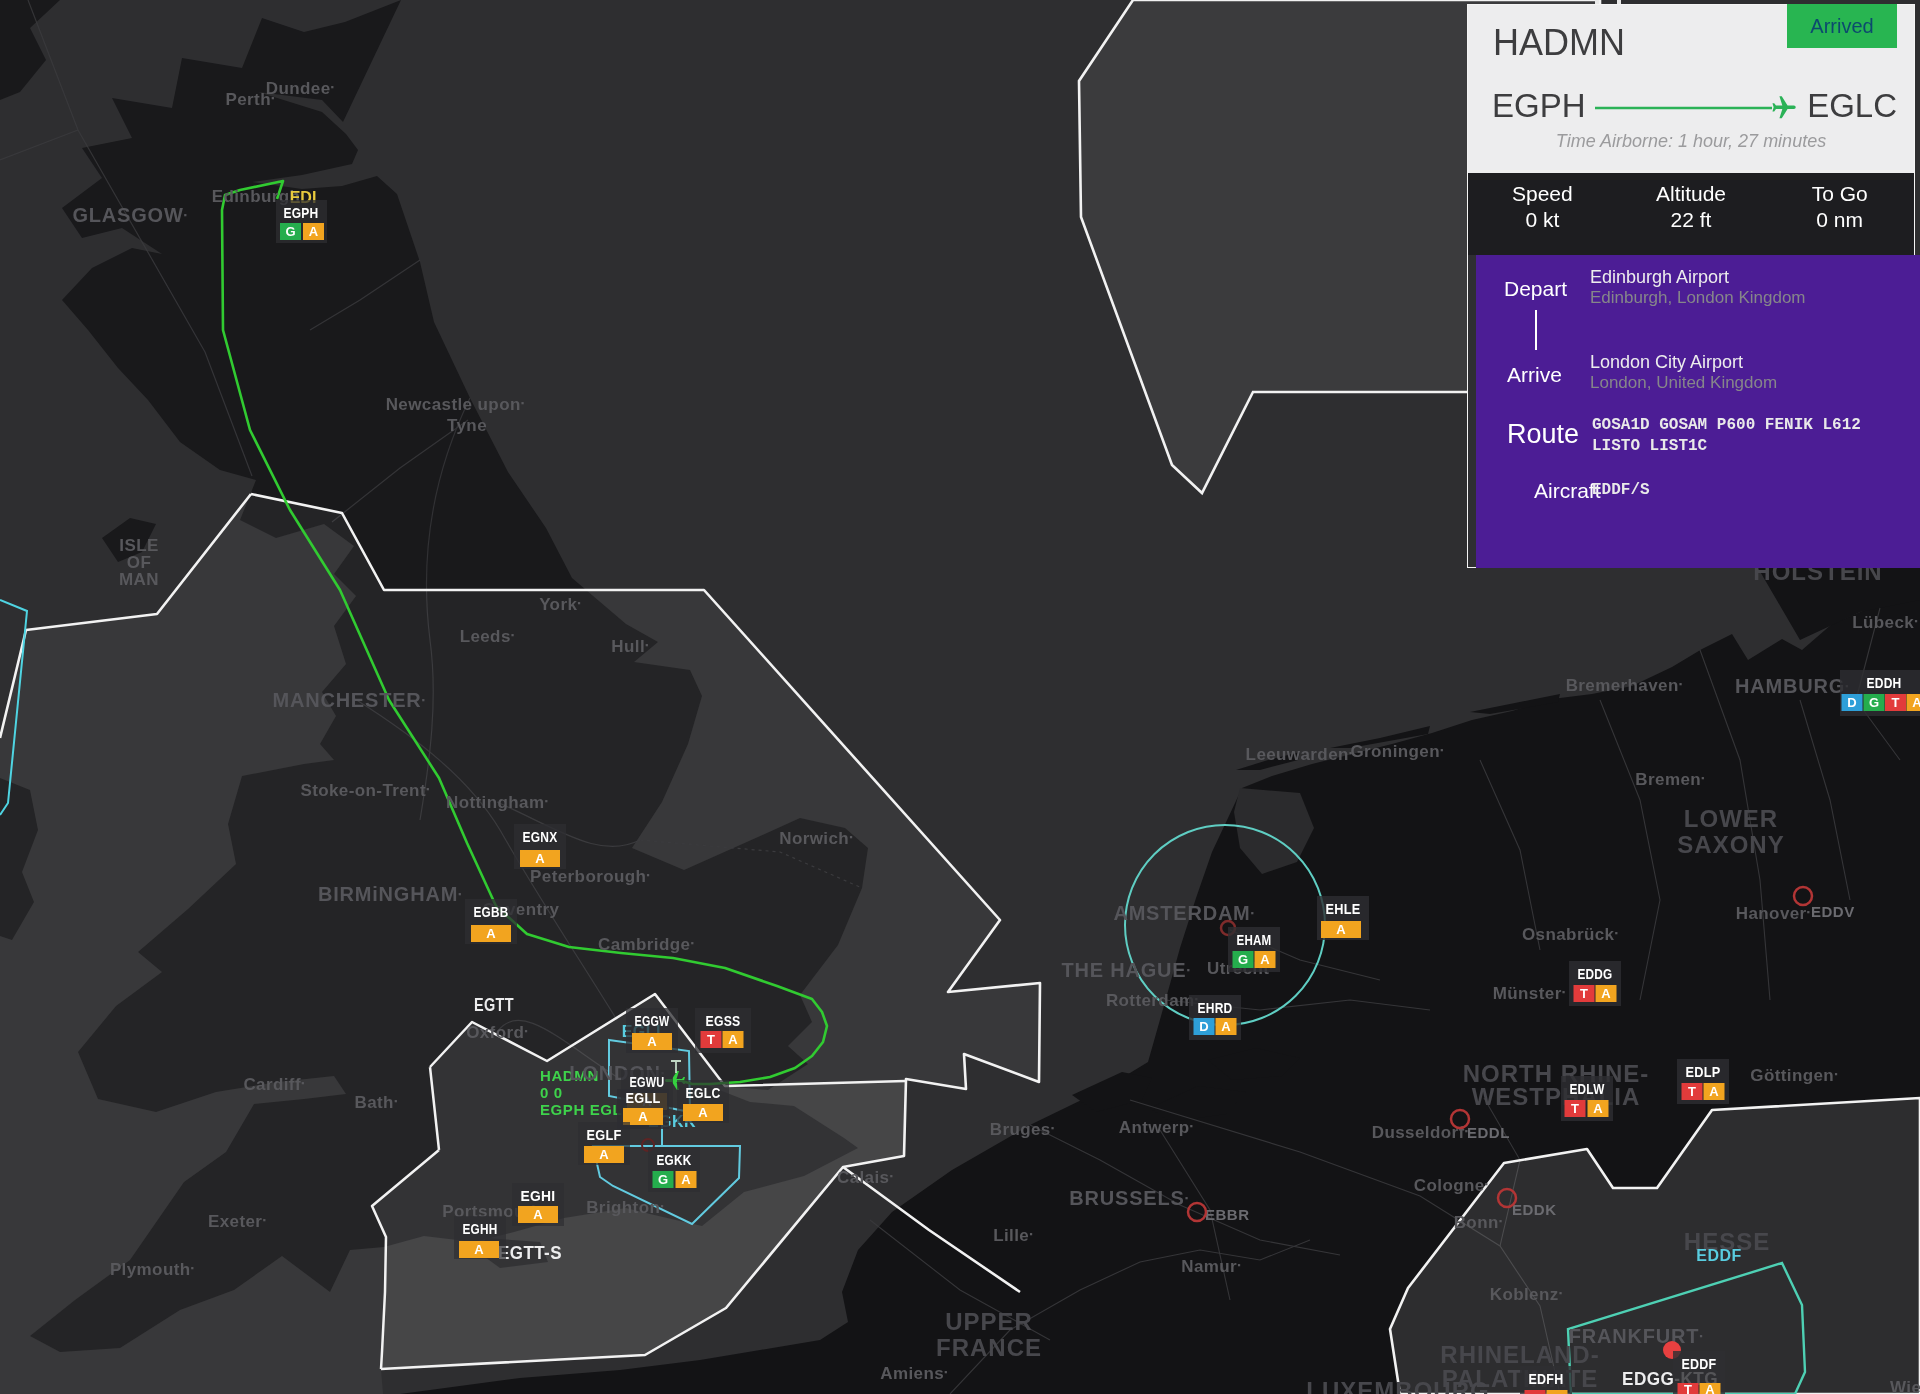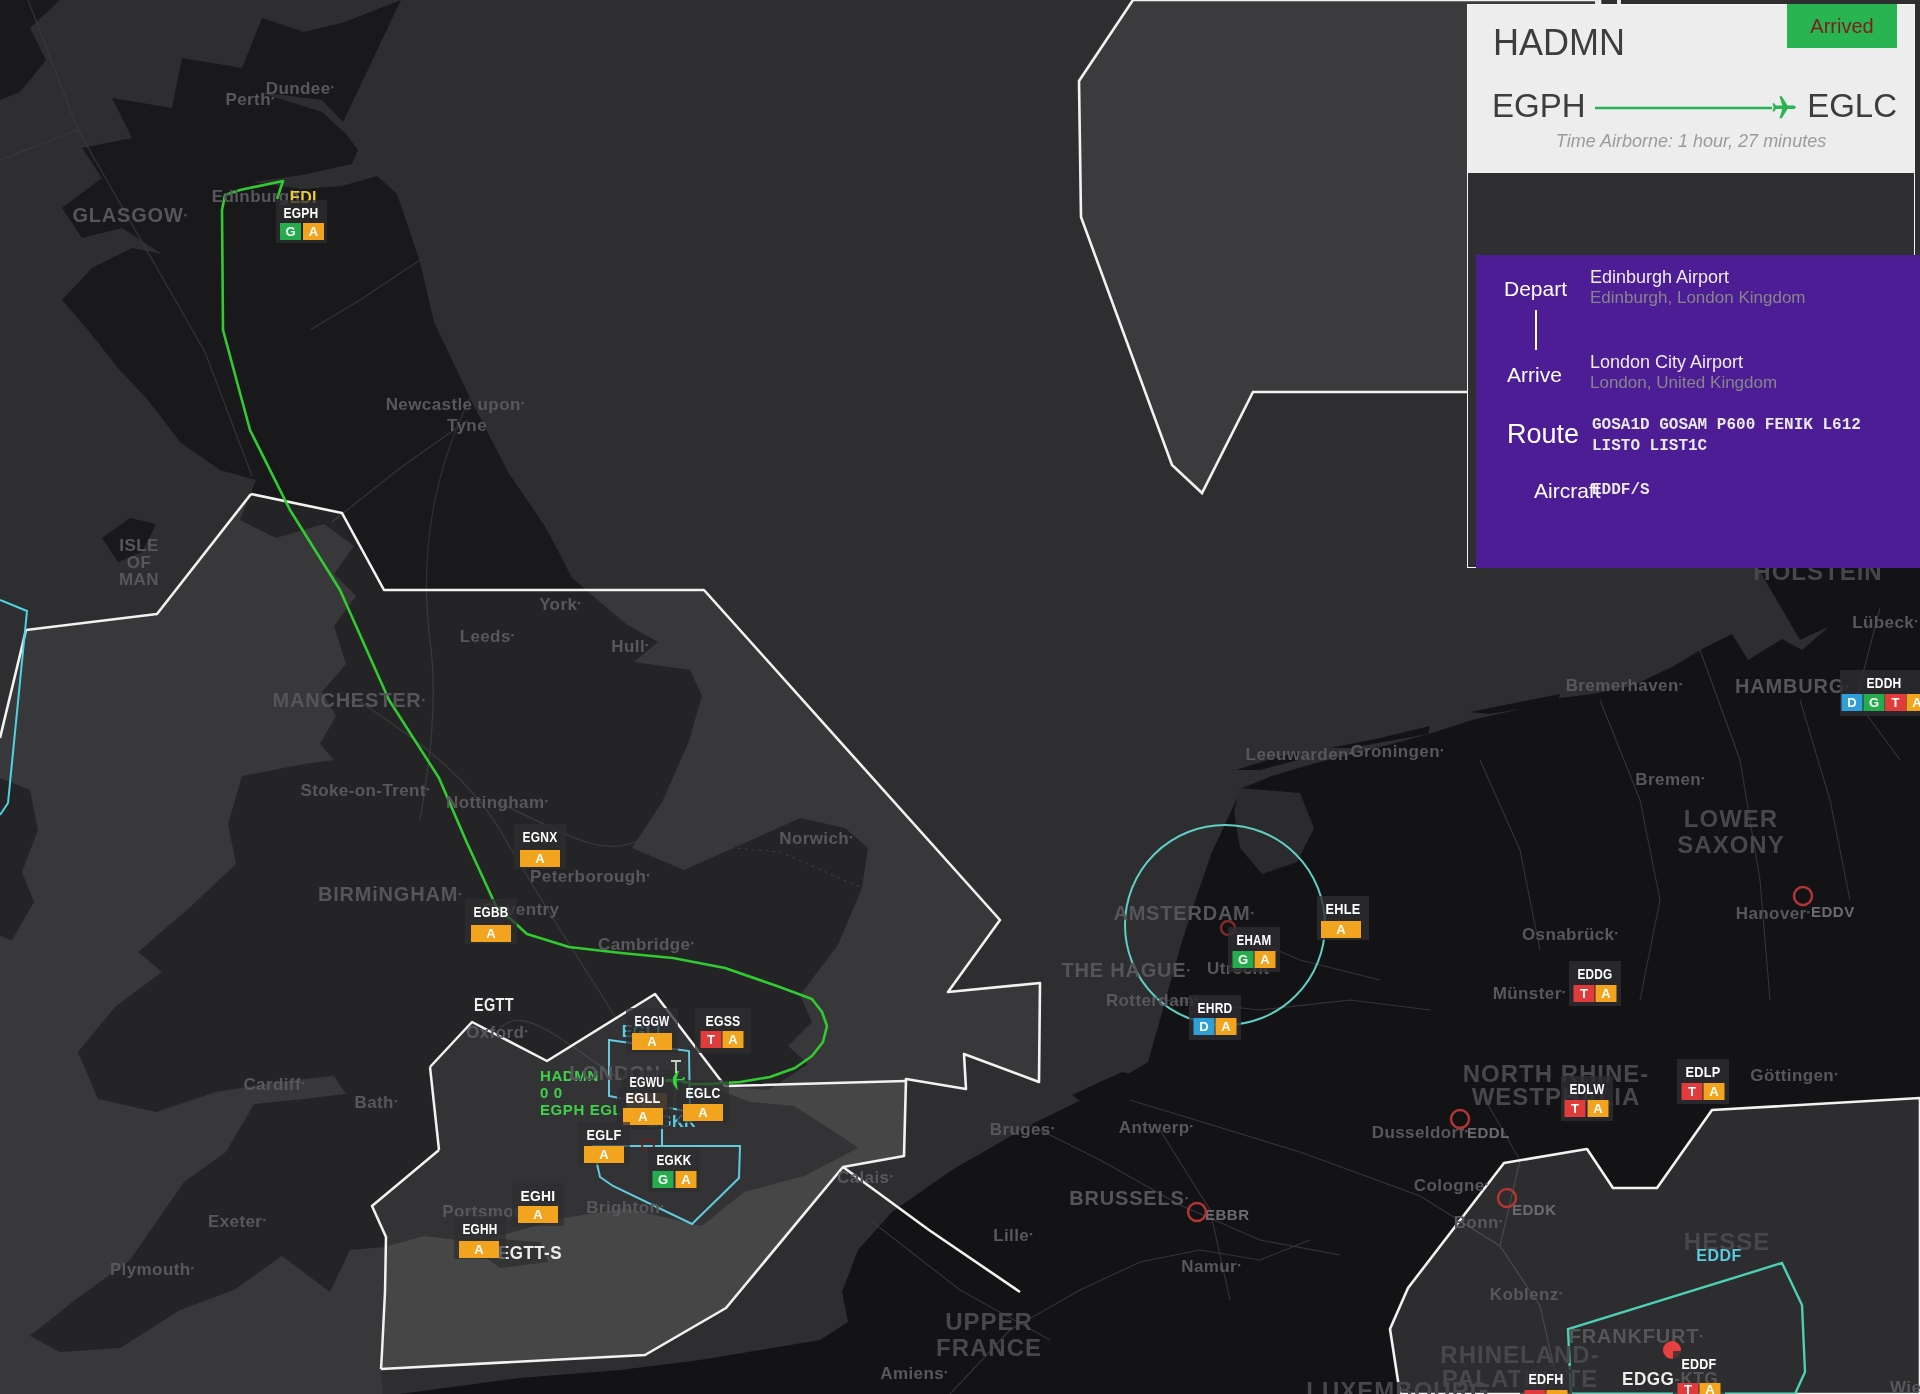--- a/index.html
+++ b/index.html
@@ -329,28 +329,33 @@
     <text class="alab" x="1699" y="1369" textLength="35" lengthAdjust="spacingAndGlyphs">EDDF</text>
     <rect x="1677.5" y="1383" width="21" height="11" fill="#e23b3b"></rect>
         <text class="blet" x="1688" y="1394">T</text>
     <rect x="1699.5" y="1383" width="21" height="11" fill="#f2a41f"></rect>
         <text class="blet" x="1710" y="1394">A</text>
   </g>
 </svg>
 <div id="panel" style="position:absolute;left:1467px;top:4px;width:448px;height:564px;border:1px solid #f4f4f4;box-sizing:border-box;background:#2f2f32;">
   <div style="position:absolute;left:0;top:0;width:100%;height:168px;background:#ededee;">
     <div style="position:absolute;left:25px;top:17px;font-size:36px;color:#3d3d3f;">HADMN</div>
-    <div style="position:absolute;right:17px;top:-1px;width:110px;height:44px;background:#28b551;color:#7f1d1d;font-size:20px;display:flex;align-items:center;justify-content:center;">Arrived</div>
+    <div style="position:absolute;right:17px;top:-1px;width:110px;height:44px;background:#28b551;color:#0c4a6e;font-size:20px;display:flex;align-items:center;justify-content:center;">Arrived</div>
     <div style="position:absolute;left:24px;top:82px;font-size:33px;color:#3d3d3f;">EGPH</div>
     <div style="position:absolute;right:17px;top:82px;font-size:33px;color:#3d3d3f;">EGLC</div>
     <svg style="position:absolute;left:126px;top:88px;" width="210" height="30" viewBox="0 0 210 30">
       <line x1="1" y1="15" x2="178" y2="15" stroke="#2bb257" stroke-width="2.6"></line>
       <path transform="translate(176,1) rotate(90 14 14) scale(1.16)" fill="#2bb257" d="M21,16v-2l-8-5V3.5C13,2.67,12.33,2,11.5,2S10,2.67,10,3.5V9l-8,5v2l8-2.5V19l-2,1.5V22l3.5-1l3.5,1v-1.5L13,19v-5.5L21,16z"></path>
     </svg>
     <div style="position:absolute;left:0;top:126px;width:100%;text-align:center;font-size:18px;font-style:italic;color:#9b9b9d;">Time Airborne: 1 hour, 27 minutes</div>
+  </div>
+  <div style="position:absolute;left:0;top:168px;width:100%;height:82px;background:#1d1d20;color:#fff;display:flex;">
+    <div style="flex:1;text-align:center;padding-top:9px;font-size:21px;">Speed<br><span style="display:inline-block;margin-top:2px;">0 kt</span></div>
+    <div style="flex:1;text-align:center;padding-top:9px;font-size:21px;">Altitude<br><span style="display:inline-block;margin-top:2px;">22 ft</span></div>
+    <div style="flex:1;text-align:center;padding-top:9px;font-size:21px;">To Go<br><span style="display:inline-block;margin-top:2px;">0 nm</span></div>
   </div>
   <div style="position:absolute;left:8px;top:250px;width:100%;height:313px;background:#4c1d95;color:#fff;">
     <div style="position:absolute;left:28px;top:22px;font-size:21px;">Depart</div>
     <div style="position:absolute;left:114px;top:12px;font-size:18px;color:#ededed;">Edinburgh Airport</div>
     <div style="position:absolute;left:114px;top:33px;font-size:17px;color:#86868a;">Edinburgh, London Kingdom</div>
     <div style="position:absolute;left:59px;top:55px;width:2px;height:40px;background:#fff;"></div>
     <div style="position:absolute;left:31px;top:108px;font-size:21px;text-align:right;">Arrive</div>
     <div style="position:absolute;left:114px;top:97px;font-size:18px;color:#ededed;">London City Airport</div>
     <div style="position:absolute;left:114px;top:118px;font-size:17px;color:#86868a;">London, United Kingdom</div>
     <div style="position:absolute;left:31px;top:164px;font-size:27px;">Route</div>

